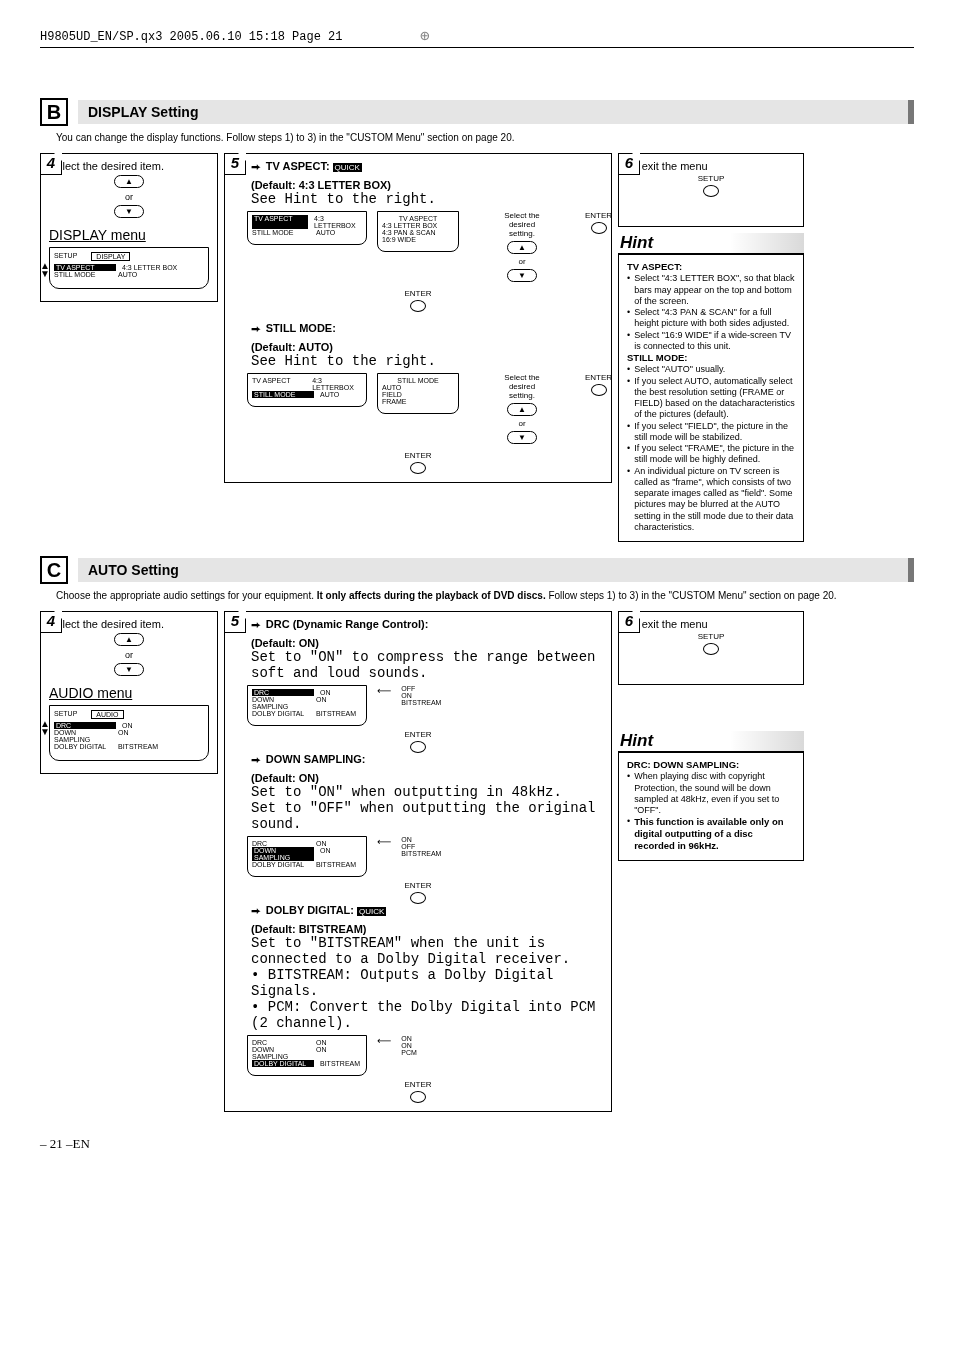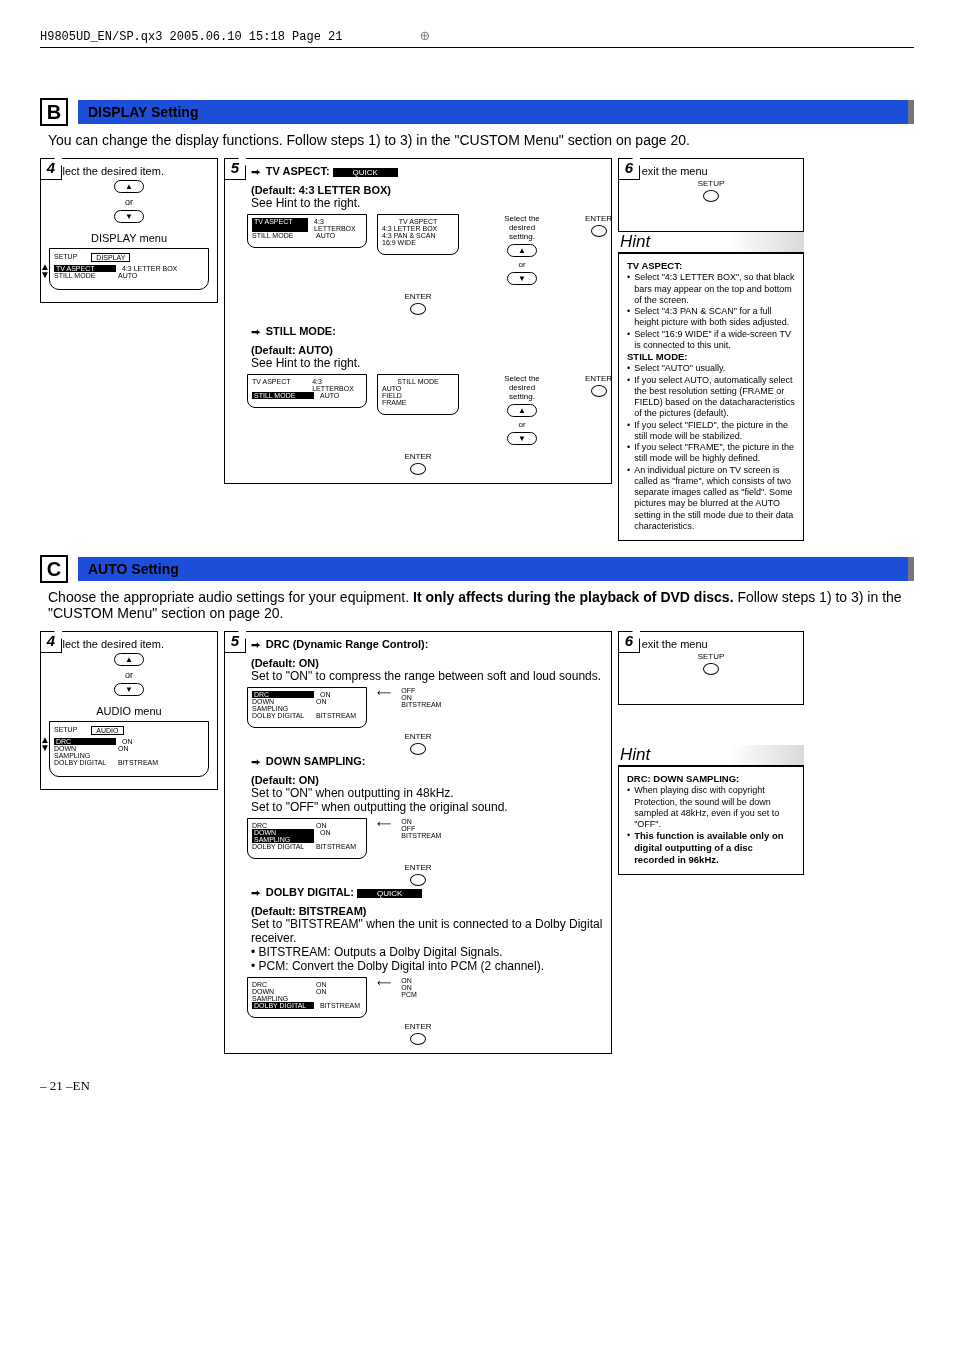--- a/index.html
+++ b/index.html
@@ -34,30 +34,30 @@
     width: 24px;
     height: 24px;
     display: flex;
     align-items: center;
     justify-content: center;
     font-weight: bold;
     font-size: 20px;
     margin-right: 10px;
   }
   .section-title-bar {
-    background: #1d4ed8;
+    background: #e5e5e5;
     border-right: 6px solid #777;
     padding: 4px 10px;
     font-weight: bold;
     font-size: 14px;
     flex: 1;
   }
   .intro {
-    font-size: 14px;
-    margin: 6px 0 10px 8px;
+    font-size: 10px;
+    margin: 6px 0 10px 16px;
   }
   .layout {
     display: flex;
     gap: 6px;
     align-items: flex-start;
   }
   .box {
     border: 1px solid #000;
     padding: 6px 8px 8px 8px;
     position: relative;
@@ -89,60 +89,61 @@
   .center { text-align: center; }
   .btn-pill {
     display: inline-block;
     border: 1px solid #000;
     border-radius: 10px;
     padding: 1px 10px;
     font-size: 8px;
     margin: 3px 0;
   }
   .or { font-size: 9px; }
-  .menu-title { font-size: 11px; margin: 6px 0 4px 0; text-align:center;}
+  .menu-title { font-size: 14px; margin: 6px 0 4px 0; text-align:left;text-decoration:underline;}
   .osd {
     border: 1px solid #000;
     padding: 4px 4px 10px 4px;
     font-size: 7px;
     position: relative;
     margin: 4px 0;
     border-bottom-left-radius: 10px;
     border-bottom-right-radius: 10px;
   }
   .osd-tabs { display:flex; gap:14px; margin-bottom:3px;}
   .osd-tab { border:1px solid #000; padding:0 4px; }
   .osd-row { display:flex; gap:6px; }
   .osd-row span:first-child{ width:58px;}
   .osd-row .hl{ background:#000; color:#fff; padding:0 2px;}
   .arrows{
     position:absolute; left:-10px; top:14px;
     font-size:10px; line-height:8px;
   }
   .subhead { font-weight: bold; font-size: 11px; margin-top:6px;}
-  .subtext { font-size: 12px; }
-  .quick { background:#000; color:#fff; font-size:8px; padding:0 20px; font-weight:normal;}
+  .subtext { font-size: 14px; font-family: Liberation Mono, monospace; }
+  .quick { background:#000; color:#fff; font-size:8px; padding:0 2px; font-weight:normal;}
   .mini-group{ display:flex; align-items:flex-start; gap:10px; margin:4px 0 2px 14px;}
   .mini-osd{
     border:1px solid #000; font-size:7px; padding:3px 4px 8px 4px;
     border-bottom-left-radius:8px; border-bottom-right-radius:8px;
     min-width:110px;
   }
   .opt-osd{
     border:1px solid #000; font-size:7px; padding:3px 4px 8px 4px;
     border-bottom-left-radius:8px; border-bottom-right-radius:8px;
     min-width:72px;
   }
   .sel-enter{ text-align:center; font-size:8px;margin-left:28px;}
   .sel-enter .lbl{ font-size:8px;}
   .hint-head{
-    font-style: italic; font-weight:normal; font-size:17px;
+    font-style: italic; font-weight:bold; font-size:17px;
     border-bottom: 2px solid #000;
     background: linear-gradient(90deg, rgba(0,0,0,0) 60%, rgba(0,0,0,0.15) 100%);
     padding:0 2px;
+    margin-top:6px;
   }
   .hint-body{ font-size:9px; line-height:1.25;}
   .hint-body b{ font-size:9.5px;}
   .bullet{ display:flex; }
   .bullet::before{ content:"•"; margin-right:4px;}
   .footer{
     margin-top:24px; display:flex; justify-content:flex-start;
     font-size:13px; align-items:center;font-family:Liberation Serif, serif;
   }
   .indent{ margin-left:18px;}

